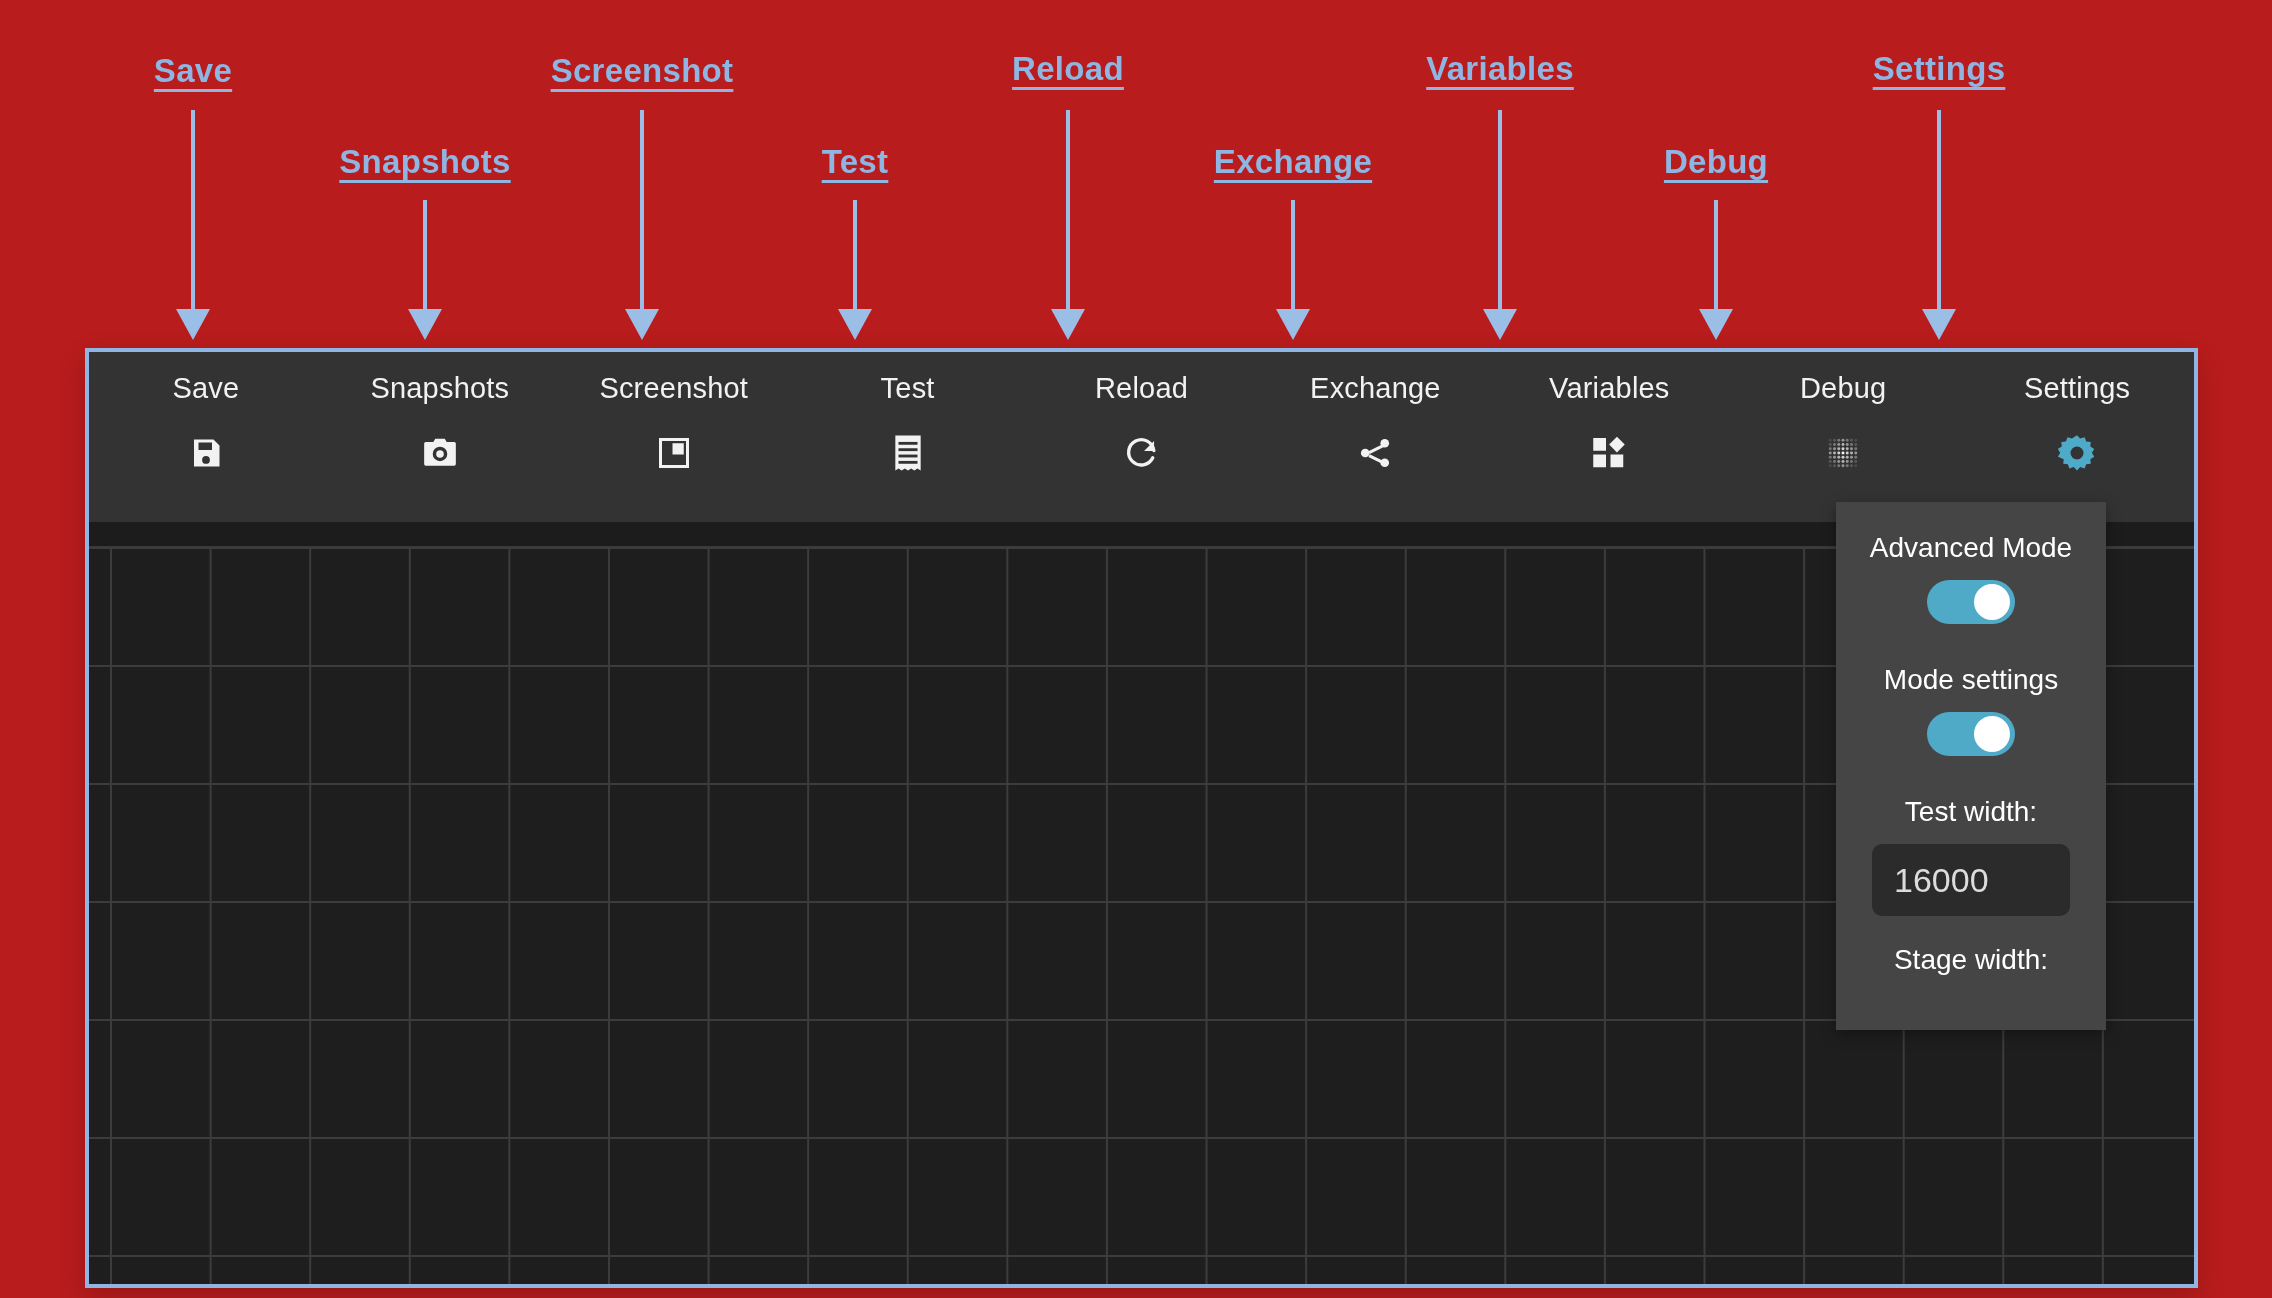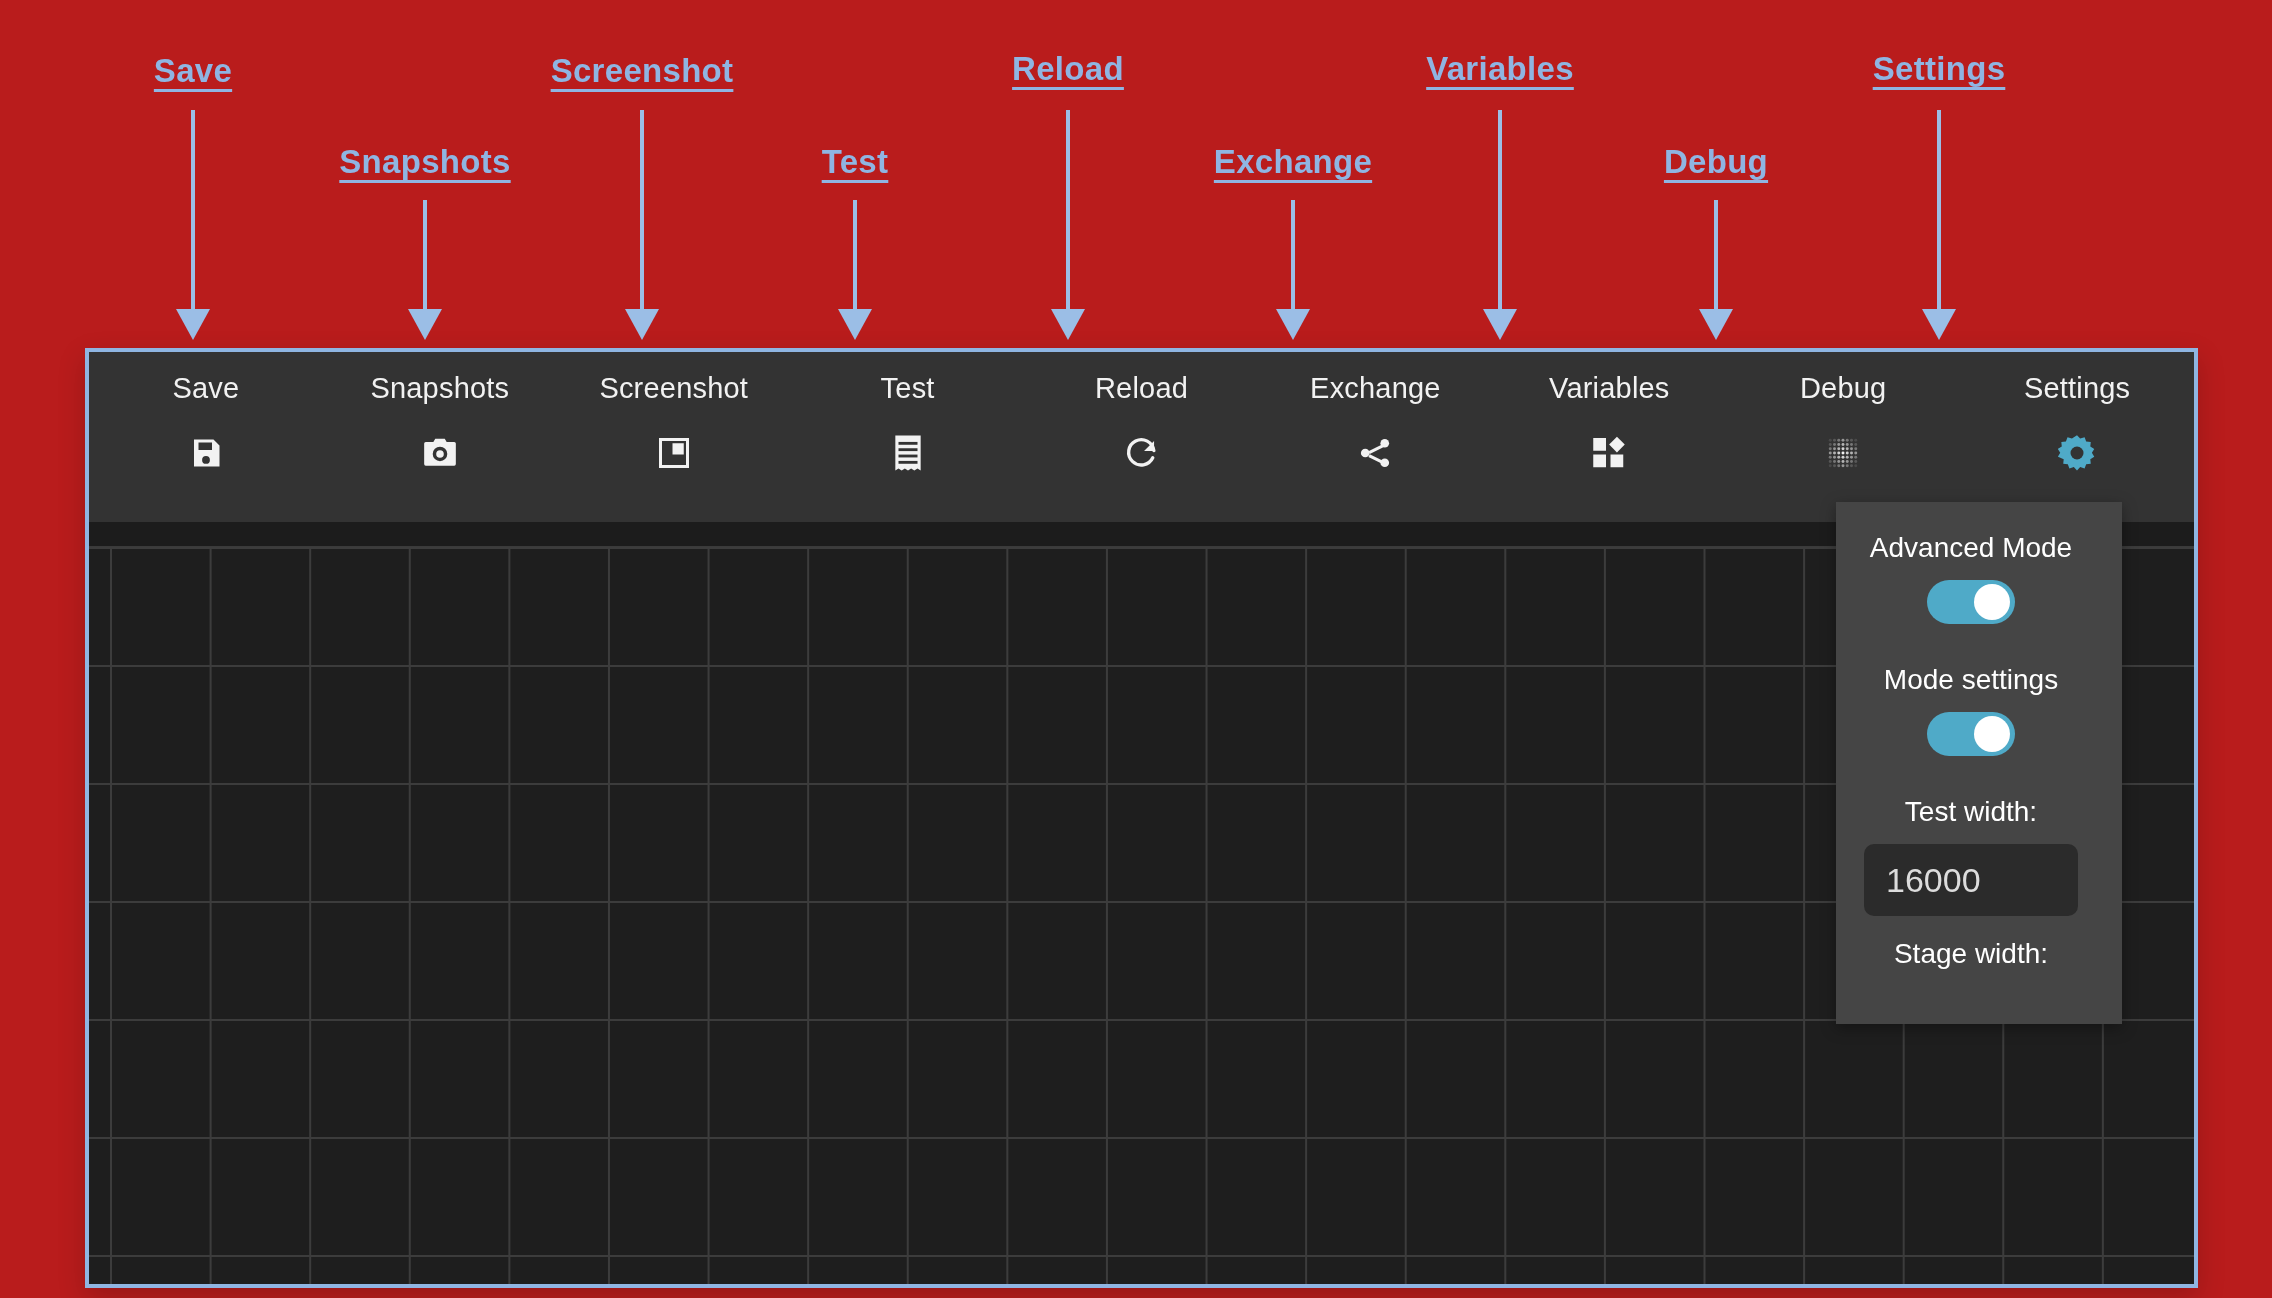--- a/index.html
+++ b/index.html
@@ -134,21 +134,21 @@
   }
 
   
   #settings-panel {
     position: absolute;
     left: 1747px;
     top: 150px;
     width: 270px;
     background: #454545;
     z-index: 20;
-    padding: 16px 16px 30px 0;
+    padding: 16px 0 30px 0;
     box-shadow: 0 4px 14px rgba(0,0,0,0.35);
   }
   .panel-row {
     display: flex;
     flex-direction: column;
     align-items: center;
     margin-bottom: 8px;
   }
   .panel-label {
     color: #ffffff;
@@ -170,31 +170,32 @@
   .toggle .knob {
     position: absolute;
     top: 4px;
     right: 5px;
     width: 36px;
     height: 36px;
     border-radius: 50%;
     background: #ffffff;
   }
   .panel-input {
-    width: 214px;
+    width: 198px;
     height: 72px;
     background: #2b2b2b;
     border: none;
     border-radius: 10px;
     color: #dcdcdc;
     font-size: 34px;
     font-family: "Liberation Sans", sans-serif;
     padding: 0 0 0 22px;
     box-sizing: border-box;
     outline: none;
+    margin-bottom: 6px;
   }
 </style>
 </head>
 <body>
 
 <div id="stage">
 
   <div id="annotation-layer">
       <div class="annot-label" style="left: 193px; top: 52px;">Save</div>
       <div class="annot-arrow" style="left: 193px; top: 110px; width: 40px; height: 230px;">

